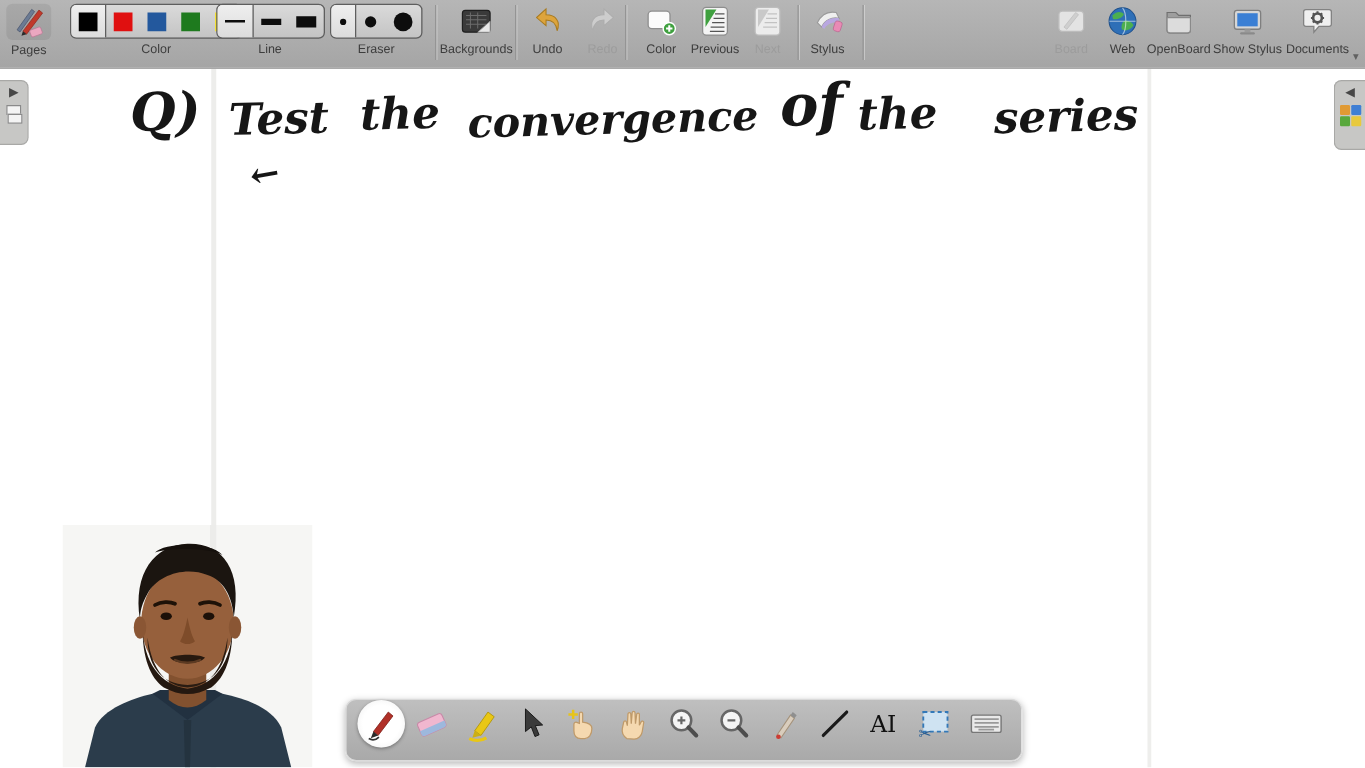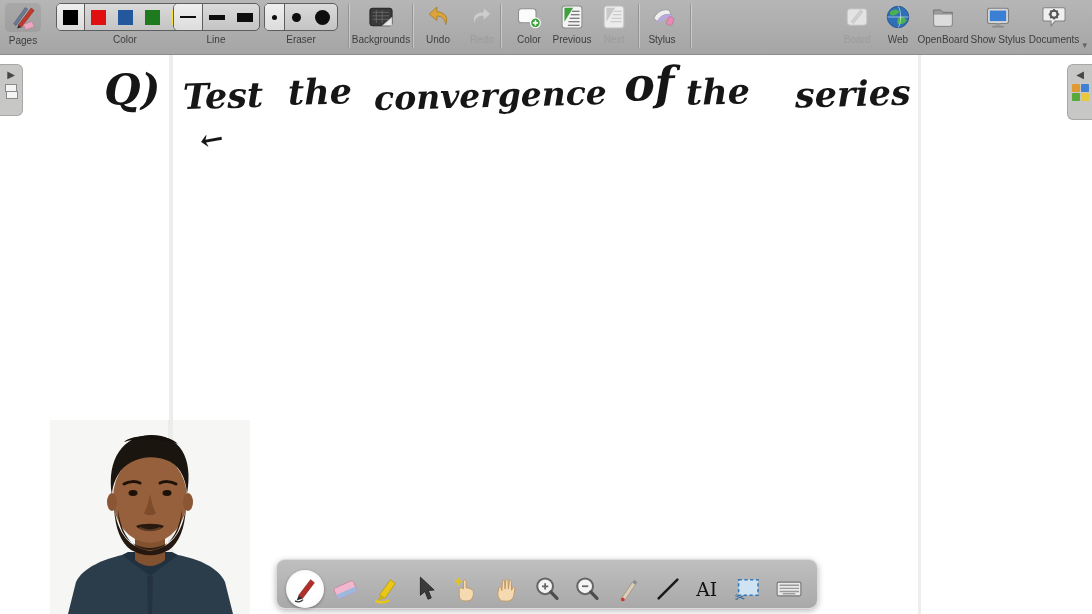--- a/index.html
+++ b/index.html
@@ -56,21 +56,21 @@
   .minipages span:nth-child(2){top:7px;left:1px;}
   .quad{display:grid;grid-template-columns:8px 8px;grid-template-rows:8px 8px;gap:1px;}
   .quad span{display:block;width:8px;height:8px;border-radius:1px;}
 
   
   #webcam{position:absolute;left:50px;top:420px;width:200px;height:194px;z-index:5;}
 
   
   #dock{position:absolute;left:276px;top:559px;width:542px;height:50px;box-sizing:border-box;
         background:linear-gradient(#bfbfbf,#a9a9a9);border:1px solid #dbdbdb;border-radius:9px;
-        display:flex;align-items:flex-end;justify-content:space-around;padding:0 8px;z-index:12;
+        display:flex;align-items:flex-start;justify-content:space-around;padding:0 8px;z-index:12;
         box-shadow:0 2px 6px rgba(0,0,0,.28);}
   .tool{width:38px;height:38px;display:flex;align-items:center;justify-content:center;border-radius:50%;}
   .tool.sel{background:radial-gradient(circle,#ffffff 55%,#ececec);box-shadow:0 1px 3px rgba(0,0,0,.35);}
   .tool svg{width:30px;height:30px;display:block;}
 </style>
 </head>
 <body>
 
 <div id="topbar">
 

